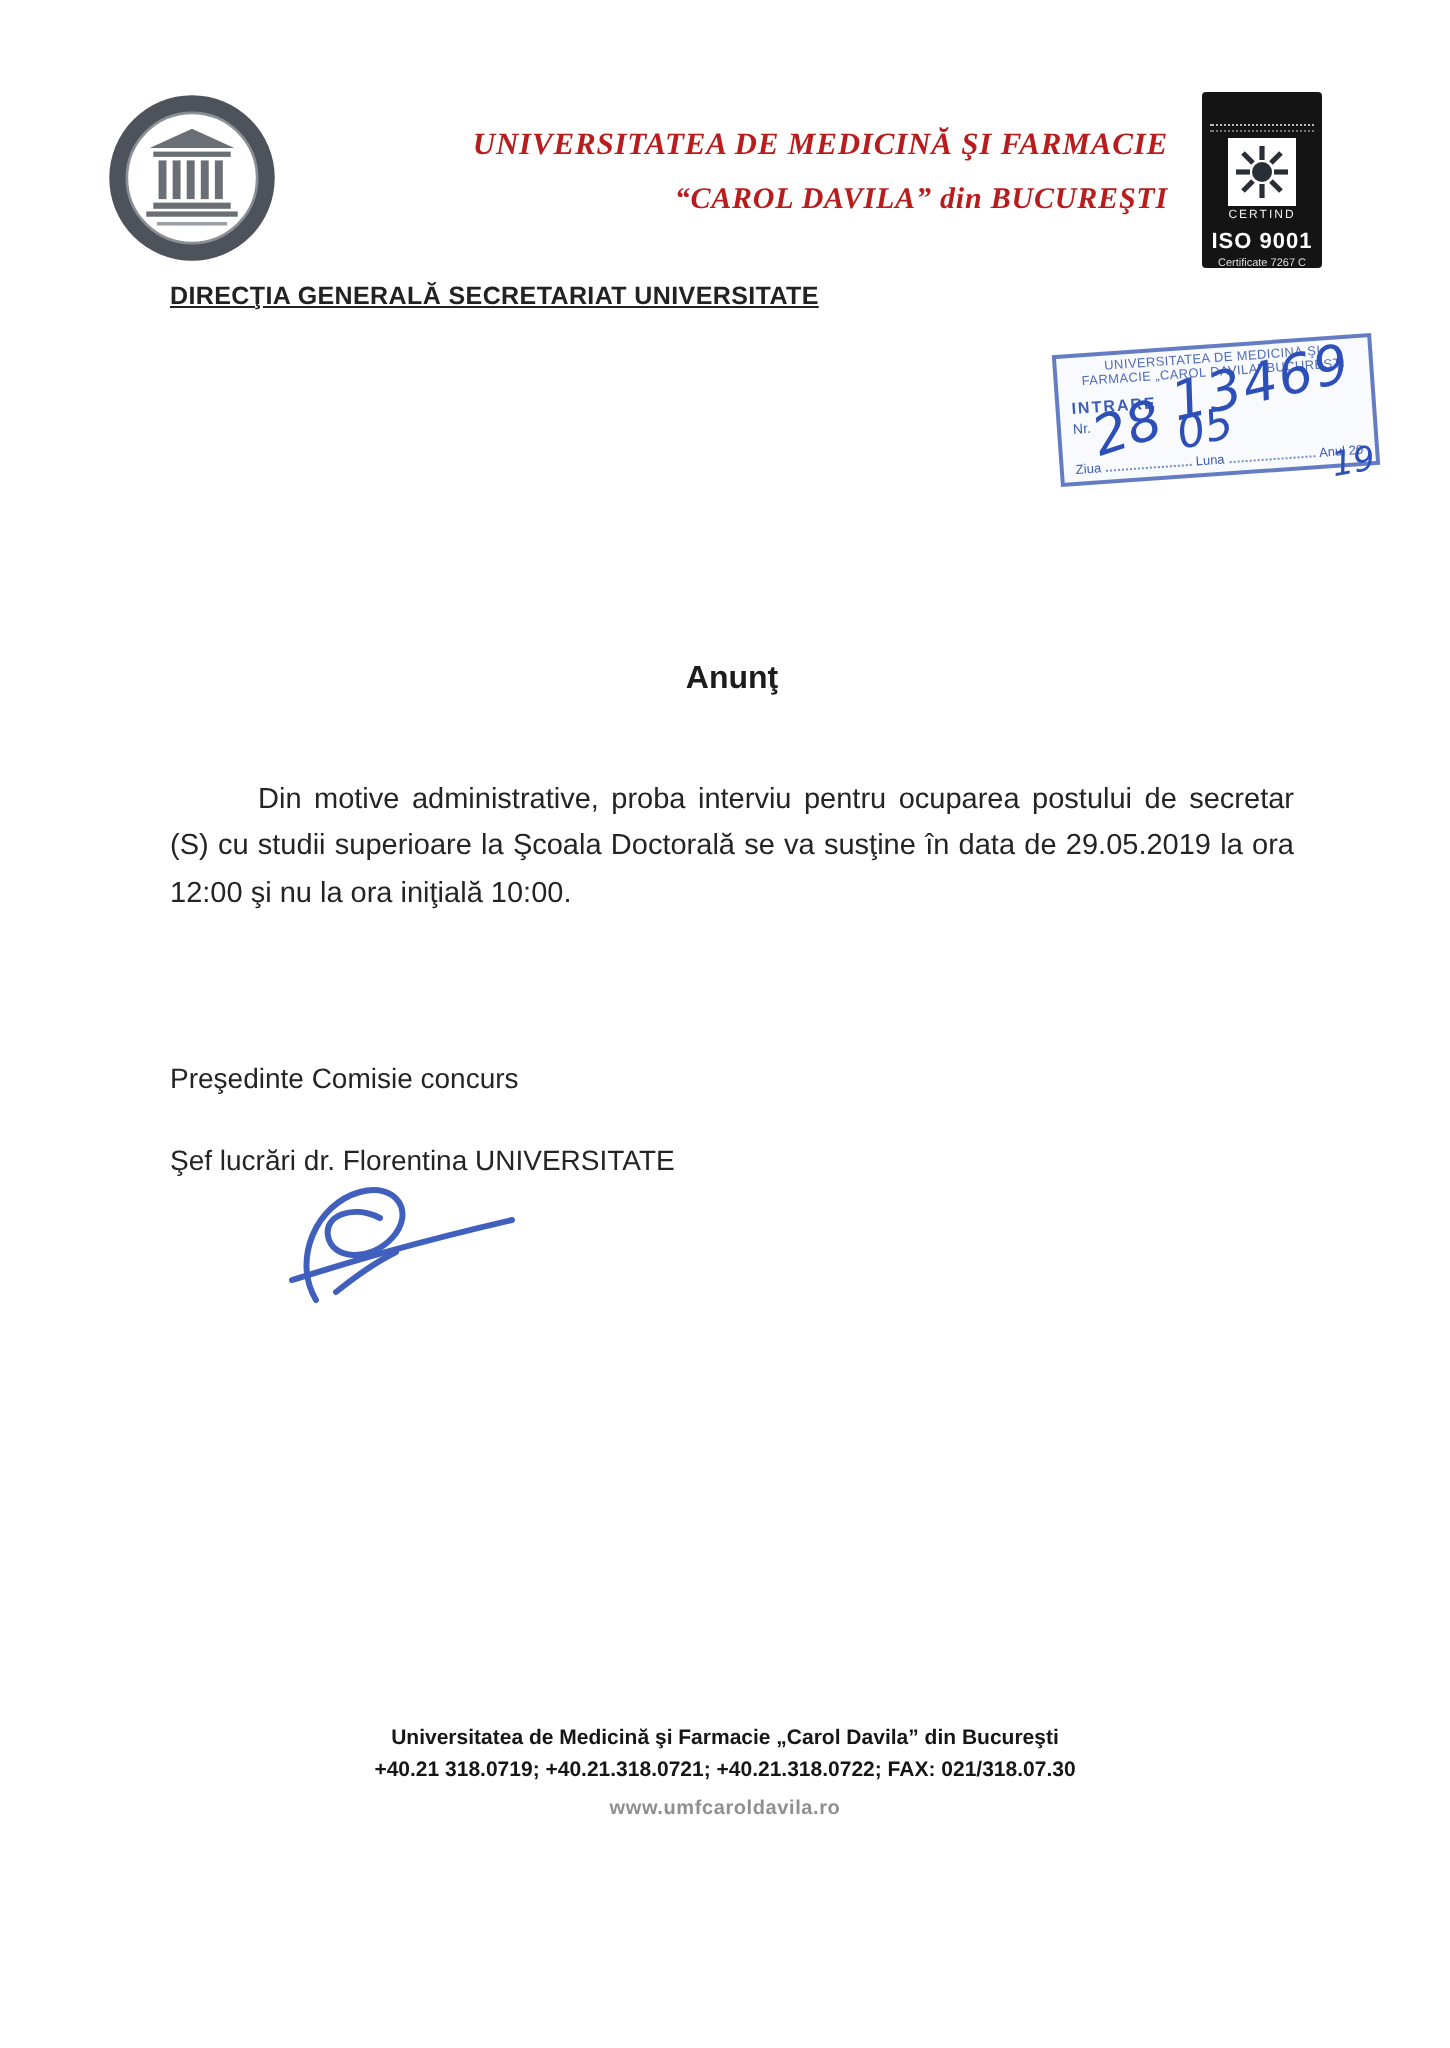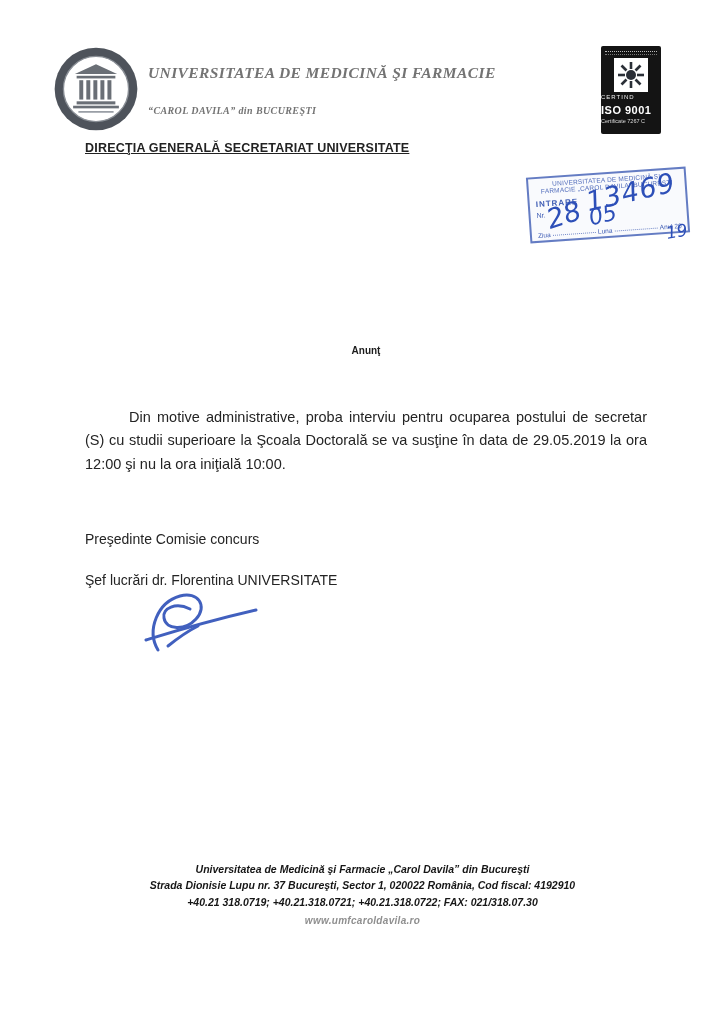--- a/index.html
+++ b/index.html
@@ -18,37 +18,38 @@
   
   .logo {
     position: absolute;
     left: 52px; top: 44px;
     width: 88px; height: 90px;
   }
   .univ-name {
     position: absolute;
     left: 148px; top: 64px;
     width: 436px;
-    text-align: left;
+    text-align: right;
     font-family: "Liberation Serif", serif;
     font-style: italic;
     font-weight: bold;
-    color: #737373;
+    color: #b91c1c;
   }
   .univ-name .l1 { font-size: 15.5px; letter-spacing: 0.4px; }
-  .univ-name .l2 { font-size: 10px; margin-top: 23px; letter-spacing: 0.4px; }
+  .univ-name .l2 { font-size: 15px; margin-top: 10px; letter-spacing: 0.4px; }
 
   .iso-badge {
     position: absolute;
     left: 601px; top: 46px;
     width: 60px; height: 88px;
     background: #141414;
     color: #ffffff;
+    text-align: center;
     border-radius: 2px;
-    padding-top: 5px;
+    padding-top: 16px;
   }
   .badge-topline {
     height: 4px;
     margin: 0 4px 3px 4px;
     border-top: 1px dotted #bbbbbb;
     border-bottom: 1px dotted #777777;
   }
   .badge-square {
     width: 34px; height: 34px;
     margin: 0 auto;
@@ -116,36 +117,35 @@
     font-size: 22px; transform: rotate(-10deg);
   }
   .s-year {
     position: absolute; right: 0px; bottom: -10px;
     font-size: 17px; transform: rotate(-6deg);
   }
 
   
   .title {
     position: absolute;
-    left: 85px; top: 345px;
+    left: 85px; top: 331px;
     width: 562px;
     text-align: center;
-    font-size: 10px;
+    font-size: 16px;
     font-weight: bold;
   }
   .body-par {
     position: absolute;
     left: 85px; top: 389px;
     width: 562px;
     font-size: 14.5px;
     line-height: 1.62;
     text-align: justify;
     text-indent: 44px;
     color: #242424;
-    margin-top: 17px;
   }
   .president {
     position: absolute;
     left: 85px; top: 531px;
     font-size: 14px;
     color: #242424;
     text-align: center;
   }
   .signatory {
     position: absolute;
@@ -157,21 +157,20 @@
     position: absolute;
     left: 138px; top: 586px;
     width: 130px; height: 80px;
   }
 
   
   .footer {
     position: absolute;
     left: 0; right: 0; top: 861px;
     text-align: center;
-    font-style: italic;
     font-weight: bold;
     font-size: 10.5px;
     line-height: 1.55;
     color: #161616;
   }
   .footer .site {
     font-size: 10px;
     color: #8f8f8f;
     margin-top: 3px;
     letter-spacing: 0.3px;
@@ -256,18 +255,17 @@
   <svg class="signature" viewBox="0 0 130 80">
     <g fill="none" stroke="#2d4fb8" stroke-width="3" stroke-linecap="round" opacity="0.9">
       <path d="M20 64 C 8 44 20 16 42 10 C 60 5 70 20 58 33 C 47 45 28 44 26 32 C 24 22 38 16 52 23"></path>
       <path d="M8 54 C 34 46 66 36 118 24"></path>
       <path d="M30 60 C 40 52 52 44 60 40"></path>
     </g>
   </svg>
 
   <div class="footer">
     <div>Universitatea de Medicină şi Farmacie „Carol Davila” din Bucureşti</div>
-    <div>Strada Dionisie Lupu nr. 37 Bucureşti, Sector 1, 020022 România, Cod fiscal: 4192910</div>
     <div>+40.21 318.0719; +40.21.318.0721; +40.21.318.0722; FAX: 021/318.07.30</div>
     <div class="site">www.umfcaroldavila.ro</div>
   </div>
 
 </div>
 
 </body></html>

